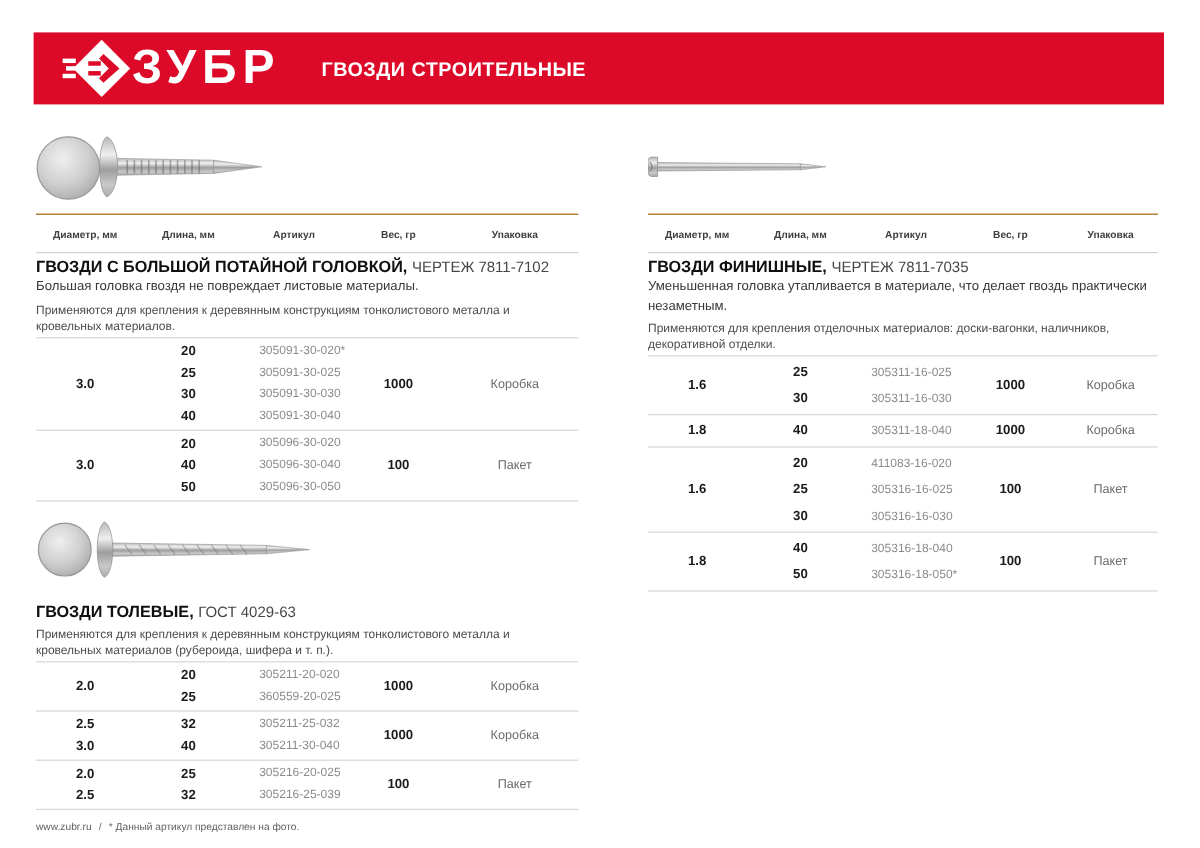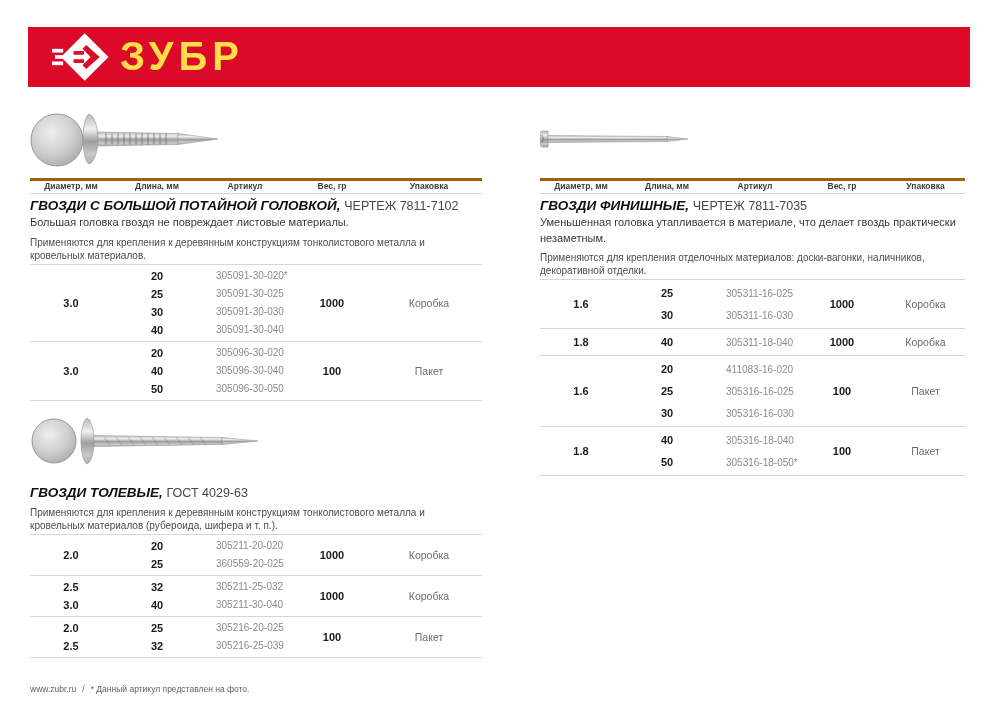--- a/index.html
+++ b/index.html
@@ -10,48 +10,48 @@
   }
 
   
   .banner {
     position:absolute; left:28px; top:27px; width:942px; height:60px;
     background:#dc0a28; display:flex; align-items:center;
   }
   .logo { display:flex; align-items:center; margin-left:24px; }
   .logo svg { display:block; }
   .brand {
-    font-size:40px; font-weight:700; color:#fde047; letter-spacing:5px;
-    line-height:1; margin-left:10px; padding-bottom:3px;
+    font-size:40px; font-weight:700; color:#ffffff; letter-spacing:5px;
+    line-height:1; padding-bottom:3px;
   }
   .banner-title {
     font-size:16.5px; font-weight:700; color:#fff; margin-left:34px;
     letter-spacing:0.4px; padding-top:3px;
   }
 
   
   .colL { position:absolute; left:30px;  top:100px; width:452px; }
   .colR { position:absolute; left:540px; top:100px; width:425px; }
 
   .nail-zone { height:78px; display:flex; align-items:center; }
   .nz2 { height:80px; }
 
   
   .thead {
-    height:16px; display:flex; 
-    border-top:3px solid #a16207; border-bottom:1px solid #d2d2d2;
+    height:33px; display:flex; align-items:center;
+    border-top:1px solid #a16207; border-bottom:1px solid #d2d2d2;
   }
   .hc { font-size:8.5px; font-weight:700; color:#3d3d3d; text-align:center; }
   .c-d { width:82px; } .c-l { width:90px; } .c-a { width:86px; }
   .c-w { width:88px; } .c-p { flex:1; }
 
   
   .sec { margin-top:4px; }
   .sec-title { font-size:13.5px; line-height:16px; }
-  .t1 { font-weight:700; color:#0f0f0f;font-style:italic; }
+  .t1 { font-weight:700; color:#0f0f0f; }
   .t2 { font-weight:400; color:#474747; font-size:12.5px; }
   .sec-desc { font-size:11px; line-height:15.5px; color:#383838; margin-top:1px; }
   .sec-app  { font-size:10px; line-height:13px;  color:#4c4c4c; margin-top:5px; }
 
   
   .ptable { border-top:1px solid #d6d6d6; margin-top:2px; }
   .tgroup { display:flex; border-bottom:1px solid #d6d6d6; padding:2px 0; }
   .gcol { display:flex; flex-direction:column; justify-content:center; }
   .gcol > .cell { width:100%; }
   .cell { display:flex; align-items:center; }
@@ -101,20 +101,21 @@
           <polygon points="44,2 76,34 44,66 12,34"></polygon>
         </g>
         <g fill="#dc0a28">
           <polygon points="46,18 64,34 46,50 41,45 52,34 41,23"></polygon>
           <rect x="29" y="26" width="14" height="5"></rect>
           <rect x="29" y="37" width="14" height="5"></rect>
         </g>
       </svg>
       <span class="brand">ЗУБР</span>
     </div>
+    <span class="banner-title">ГВОЗДИ СТРОИТЕЛЬНЫЕ</span>
   </div>
 
   <div class="colL">
 
     <div class="nail-zone">
       <svg width="190" height="72" viewBox="0 0 190 72">
         <circle cx="27" cy="37" r="26" fill="url(#gHead)" stroke="#979797" stroke-width="1"></circle>
         <path d="M59,11 C65,13 68,26 68,36 C68,46 65,59 59,61 C55,59 53,46 53,36 C53,26 55,13 59,11 Z" fill="url(#gMetal)" stroke="#8f8f8f" stroke-width="0.6"></path>
         <polygon points="68,29 148,30.5 148,41.5 68,43" fill="url(#gMetal)" stroke="#8f8f8f" stroke-width="0.5"></polygon>
         <path d="M76,30.5 76,41.5 M82,30.5 82,41.5 M88,30.5 88,41.5 M94,30.5 94,41.5 M100,30.5 100,41.5 M106,30.5 106,41.5 M112,30.5 112,41.5 M118,30.5 118,41.5 M124,30.5 124,41.5 M130,30.5 130,41.5 M136,30.5 136,41.5" stroke="#5f5f5f" stroke-width="1.4" opacity="0.5" fill="none"></path>

